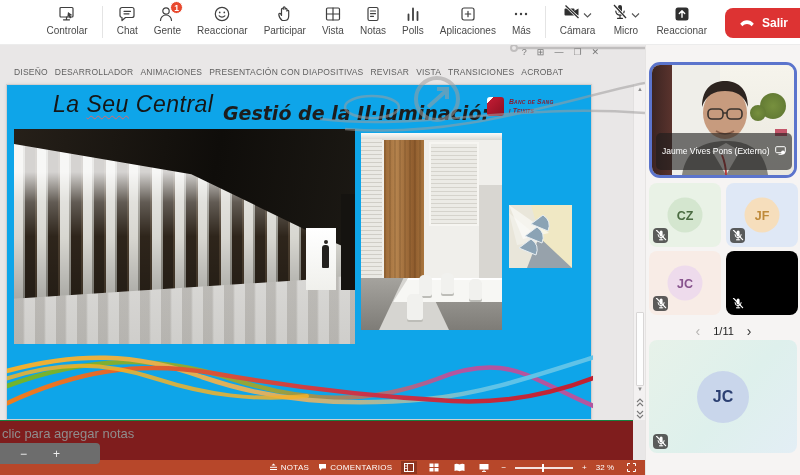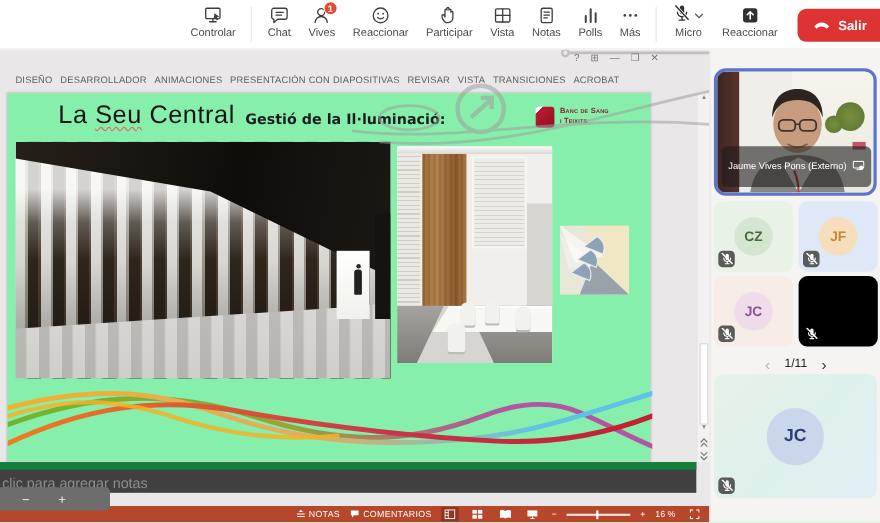--- a/index.html
+++ b/index.html
@@ -32,26 +32,26 @@
   .win-controls span { cursor:pointer; }
   .account { position:absolute; right:8px; top:14px; display:flex; align-items:center; gap:4px;
              font-size:8.5px; color:#666; }
   .ribbon-tabs { position:absolute; left:14px; top:22px; right:4px; display:flex; gap:7px;
                  font-size:8.5px; color:#5f5f5f; letter-spacing:.2px; white-space:nowrap; }
   .ribbon-tabs span { cursor:pointer; }
   .annotation { position:absolute; left:300px; top:-4px; width:345px; height:92px;
                 pointer-events:none; z-index:6; }
 
   
-  .slide { position:absolute; left:6px; top:39px; width:586px; height:336px; background:#86efac;
-           border:1px solid #cfcfcf; box-shadow:0 0 3px rgba(0,0,0,.08); }
+  .slide { position:absolute; left:6px; top:39px; width:586px; height:336px; background:#0ea5e9;
+           border:1px solid #cfcfcf; box-shadow:0 0 3px rgba(0,0,0,.08);font-style:italic; }
   .slide-title { position:absolute; left:46px; top:6px; font-size:23px; color:#161616;
                  letter-spacing:.5px; }
   .squiggle { text-decoration:underline wavy #e06666 1px; text-underline-offset:3px; }
-  .slide-heading { position:absolute; left:216px; top:17px; font-size:13px; font-weight:bold;
+  .slide-heading { position:absolute; left:216px; top:17px; font-size:19px; font-weight:bold;
                    color:#1d1d1d; font-family:"DejaVu Sans", sans-serif;text-align:center; }
   .logo { position:absolute; left:480px; top:12px; display:flex; align-items:center; gap:5px; }
   .logo-mark { width:17px; height:19px; border-radius:3px;
                background:linear-gradient(135deg,#ffffff 0 19%, #bc1a31 19%, #8f1022 95%); }
   .logo-text { font-size:6.8px; line-height:1.3; color:#8c1b2f; font-variant:small-caps;
                font-weight:bold; letter-spacing:.2px; }
 
   
   .photo-left { position:absolute; left:7px; top:44px; width:341px; height:215px; overflow:hidden;
                 background:repeating-linear-gradient(90deg,#d8d7d1 0 9px,#97958d 9px 11px,
@@ -99,22 +99,22 @@
   .chair { position:absolute; width:13px; height:21px; background:#f1f1ee;
            border-radius:5px 5px 2px 2px; box-shadow:0 2px 0 #bdbdb8; }
 
   
   .arrows-img { position:absolute; left:502px; top:120px; width:63px; height:63px; }
 
   
   .waves { position:absolute; left:0; top:264px; width:586px; height:68px; }
 
   
-  .notes { position:absolute; left:0; top:375px; width:633px; height:28px; background:#404040;
-           border-top:7px solid #15803d; }
+  .notes { position:absolute; left:0; top:375px; width:633px; height:40px; background:#7f1d1d;
+           border-top:1px solid #15803d; }
   .notes-text { position:absolute; left:2px; top:5px; font-size:13px; color:#8f8d8d; }
   .zoom-tip { position:absolute; left:-34px; top:398px; width:134px; height:21px; background:#6d6d6d;
               border-radius:4px; color:#eee; z-index:8; display:flex; align-items:center;
               justify-content:flex-end; gap:26px; padding-right:40px; font-size:12px; }
   .statusbar { position:absolute; left:0; top:415px; width:645px; height:15px; background:#b7472a;
                display:flex; align-items:center; justify-content:flex-end; gap:9px;
                padding-right:6px; color:#fff; font-size:8px; z-index:7; }
   .sb-group { display:flex; align-items:center; gap:3px; cursor:pointer; letter-spacing:.3px; }
   .sb-viewbtn { width:16px; height:13px; display:flex; align-items:center; justify-content:center;
                 cursor:pointer; }
@@ -208,21 +208,21 @@
     </div>
 
     <div class="tb-item">
       <span class="ico">
         <svg class="tbi" width="18" height="18" viewBox="0 0 18 18">
             <circle cx="8" cy="6" r="3.2"></circle>
             <path d="M2.5,15.5 a5.5,5.5 0 0 1 11,0"></path>
           </svg>
       </span>
       <span class="badge">1</span>
-      <span class="lbl">Vives</span>
+      <span class="lbl">Gente</span>
     </div>
 
     <div class="tb-item">
       <span class="ico">
         <svg class="tbi" width="18" height="18" viewBox="0 0 18 18">
             <circle cx="9" cy="9" r="6.7"></circle>
             <circle cx="6.7" cy="7.4" r=".85" fill="#3f3f3f" stroke="none"></circle>
             <circle cx="11.3" cy="7.4" r=".85" fill="#3f3f3f" stroke="none"></circle>
             <path d="M6.2,10.8 a3.7,3.7 0 0 0 5.6,0"></path>
           </svg>
@@ -261,34 +261,60 @@
 
     <div class="tb-item">
       <span class="ico">
         <svg class="tbi" width="18" height="18" viewBox="0 0 18 18" style="stroke-width:1.8">
             <path d="M4.5,15 v-5.5 M9,15 V3.5 M13.5,15 v-8"></path>
           </svg>
       </span>
       <span class="lbl">Polls</span>
     </div>
 
+    <div class="tb-item">
+      <span class="ico">
+        <svg class="tbi" width="18" height="18" viewBox="0 0 18 18">
+            <rect x="3" y="3" width="12" height="12" rx="2"></rect>
+            <path d="M9,6.3 v5.4 M6.3,9 h5.4"></path>
+          </svg>
+      </span>
+      <span class="lbl">Aplicaciones</span>
+    </div>
 
     <div class="tb-item">
       <span class="ico">
         <svg class="tbi" width="18" height="18" viewBox="0 0 18 18">
             <circle cx="4" cy="9" r="1.2" fill="#3f3f3f" stroke="none"></circle>
             <circle cx="9" cy="9" r="1.2" fill="#3f3f3f" stroke="none"></circle>
             <circle cx="14" cy="9" r="1.2" fill="#3f3f3f" stroke="none"></circle>
           </svg>
       </span>
       <span class="lbl">Más</span>
     </div>
 
     <div class="tb-div"></div>
 
+    <div class="tb-item">
+      <span class="ico">
+        <span>
+          <svg width="18" height="18" viewBox="0 0 18 18">
+              <path d="M2.5,5.5 h8 a1,1 0 0 1 1,1 v1.3 l4,-2.3 v7 l-4,-2.3 v1.3 a1,1 0 0 1 -1,1 h-8 a1,1 0 0 1 -1,-1 v-5 a1,1 0 0 1 1,-1 Z" fill="#2f2f2f"></path>
+              <line x1="2.5" y1="2.5" x2="15.5" y2="15" stroke="#fff" stroke-width="2.6"></line>
+              <line x1="2.5" y1="2.5" x2="15.5" y2="15" stroke="#2f2f2f" stroke-width="1.3"></line>
+            </svg>
+        </span>
+        <span>
+          <svg width="9" height="7" viewBox="0 0 9 7">
+              <path d="M1,1.5 l3.5,3.5 L8,1.5" stroke="#555" fill="none" stroke-width="1.1"></path>
+            </svg>
+        </span>
+      </span>
+      <span class="lbl">Cámara</span>
+    </div>
 
     <div class="tb-item">
       <span class="ico">
         <span>
           <svg width="18" height="18" viewBox="0 0 18 18">
               <rect x="7" y="2" width="4" height="8" rx="2" fill="#2f2f2f"></rect>
               <path d="M4.8,8 a4.2,4.2 0 0 0 8.4,0 M9,12.3 v3 M6.5,15.3 h5" stroke="#2f2f2f" fill="none" stroke-width="1.2" stroke-linecap="round"></path>
               <line x1="3" y1="2" x2="15" y2="15" stroke="#fff" stroke-width="2.6"></line>
               <line x1="3" y1="2" x2="15" y2="15" stroke="#2f2f2f" stroke-width="1.3"></line>
             </svg>
@@ -502,21 +528,21 @@
         <svg width="10" height="9" viewBox="0 0 10 9">
             <rect x="0.5" y="1" width="9" height="5.5" fill="#fff"></rect>
             <path d="M5,6.5 v2 M3,8.5 h4" stroke="#fff" stroke-width="0.9"></path>
           </svg>
       </div>
       <span class="sb-zoom">−</span>
       <div class="sb-slider">
         <div class="sb-thumb"></div>
       </div>
       <span class="sb-zoom">+</span>
-      <span>16 %</span>
+      <span>32 %</span>
       <span class="sb-viewbtn">
         <svg width="9" height="9" viewBox="0 0 9 9">
             <path d="M0.5,3 V0.5 H3 M6,0.5 H8.5 V3 M8.5,6 V8.5 H6 M3,8.5 H0.5 V6" stroke="#fff" fill="none"></path>
           </svg>
       </span>
     </div>
   </div>
 
   <div class="sidebar">
 

